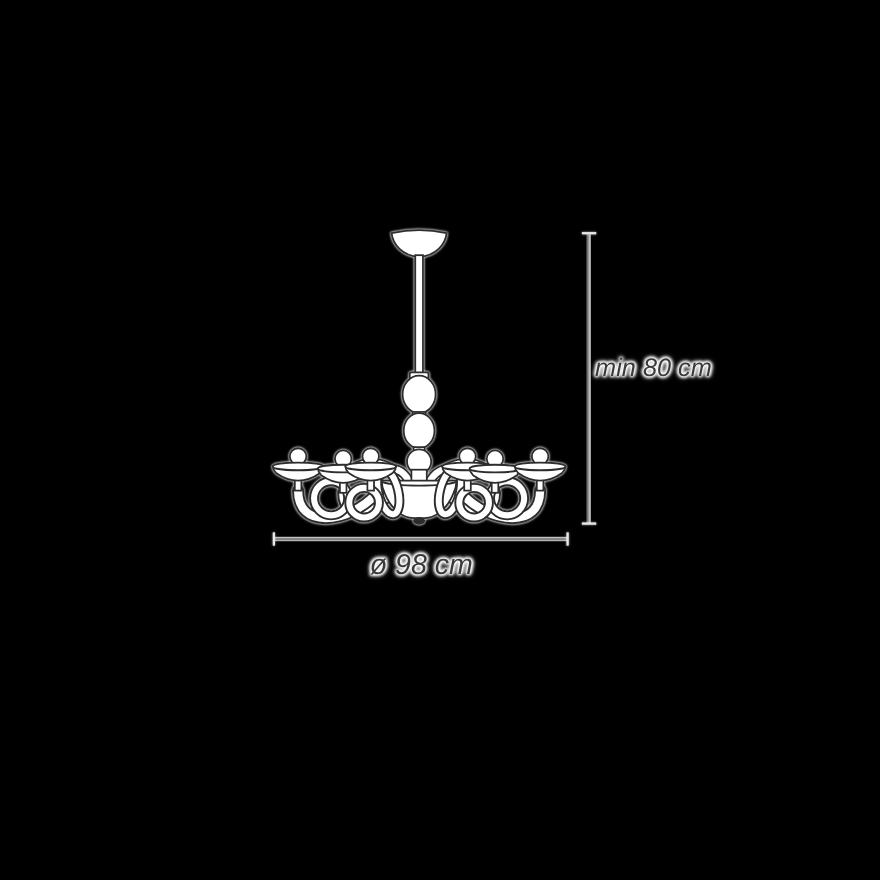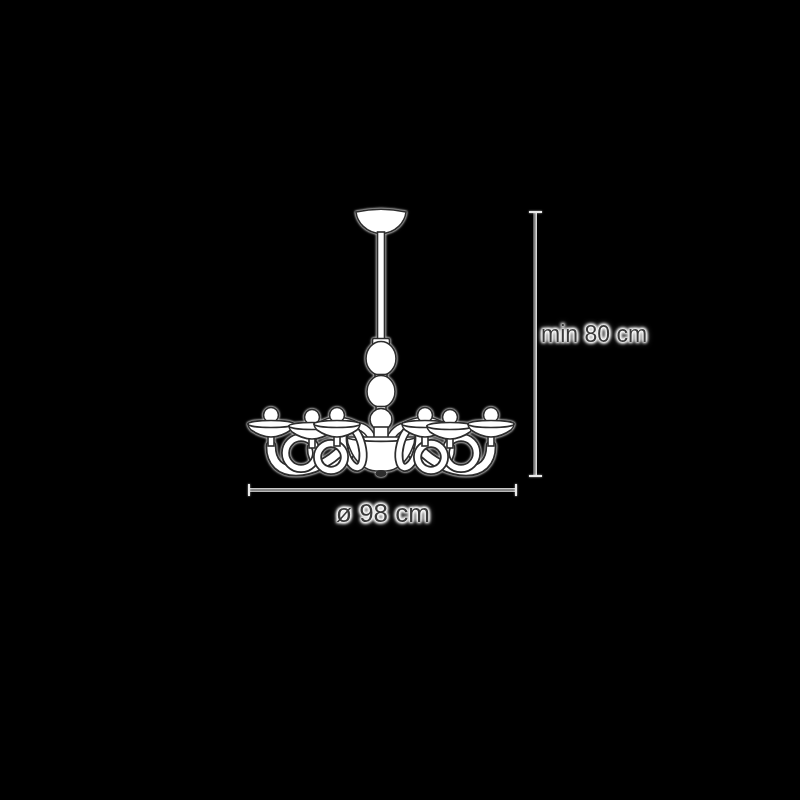--- a/index.html
+++ b/index.html
@@ -9,21 +9,21 @@
     --color-dimension-line:#9a9a9a;
     --color-label-text:#3a3a3a;
     --color-halo:#ffffff;
   }
   html,body{margin:0;padding:0;}
   body{
     width:800px;height:800px;overflow:hidden;
     background:var(--color-background);
     font-family:"Liberation Sans", sans-serif;
   }
-  .stage{position:relative;width:800px;height:800px;}
+  .stage{position:relative;width:800px;height:800px;font-style:italic;}
 
   
   svg.chandelier{
     position:absolute;left:0;top:0;width:800px;height:800px;
     filter:drop-shadow(0 0 1.1px rgba(255,255,255,.9)) drop-shadow(0 0 1px rgba(255,255,255,.55));
   }
   .glass{fill:var(--color-drawing-fill);stroke:var(--color-drawing-stroke);stroke-width:1.6;}
   .edge {fill:none;stroke:var(--color-drawing-stroke);stroke-width:1.6;}
   .dark {fill:var(--color-drawing-stroke);stroke:none;}
   .to{fill:none;stroke:var(--color-drawing-stroke);stroke-linecap:round;}

